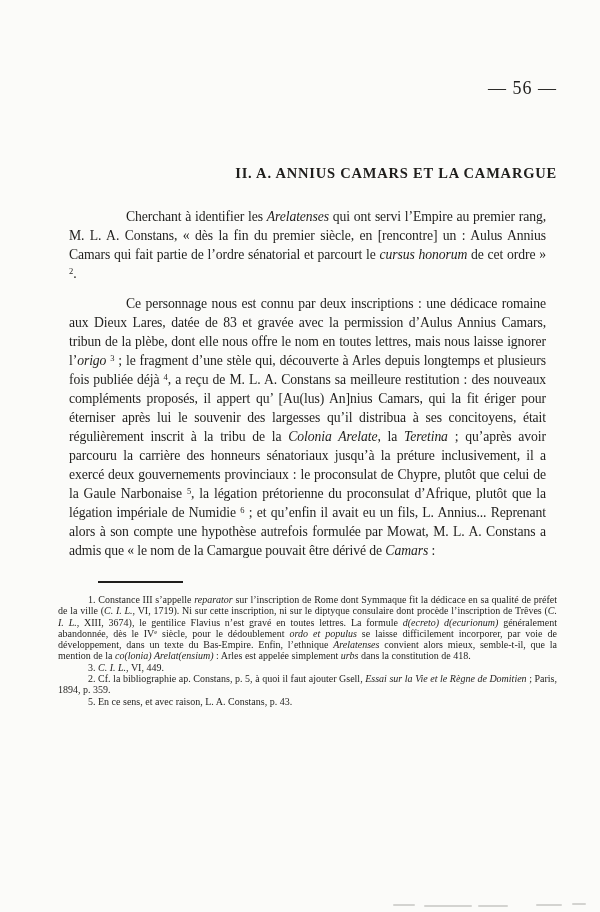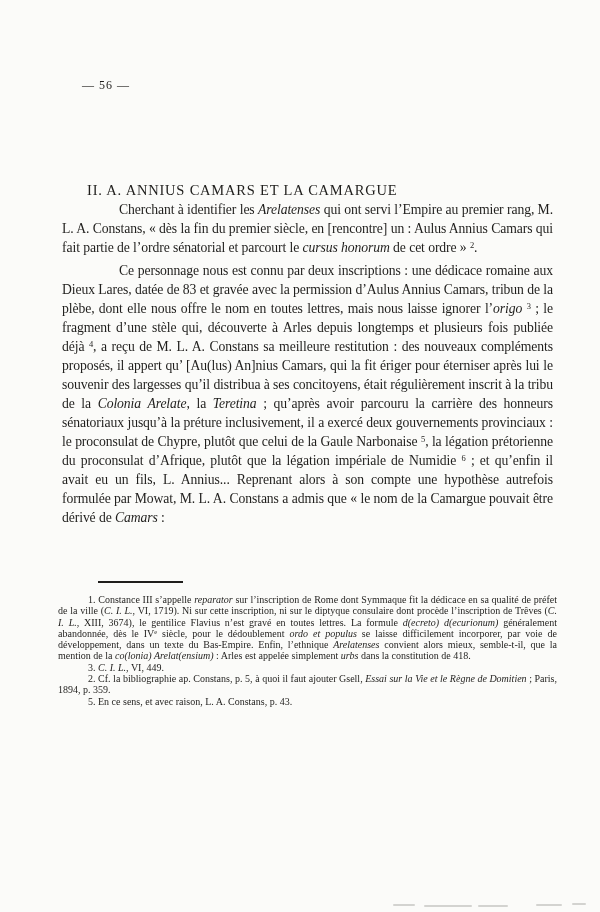--- a/index.html
+++ b/index.html
@@ -11,45 +11,45 @@
   .page {
     position: relative;
     width: 600px; height: 912px;
     background: #fbfbf9;
     color: #1f1e1c;
     overflow: hidden;
   }
   .pageno {
     position: absolute; top: 78px; left: 58px; width: 499px;
     padding-left: 24px; box-sizing: border-box;
-    text-align: left;
-    font-size: 12px; letter-spacing: 1px;
+    text-align: right;
+    font-size: 18px; letter-spacing: 1px;
   }
   .epigraph {
     position: absolute; top: 100px; left: 58px; width: 499px;
     padding-left: 20px; box-sizing: border-box;
     text-align: center;
     font-size: 14px; line-height: 19px;
   }
   .epigraph .line { font-style: italic; }
   .heading {
     position: absolute; top: 165px; left: 58px; width: 499px;
     padding-left: 12px; box-sizing: border-box;
-    margin: 17px;
-    text-align: left;
-    font-size: 14.5px; font-weight: normal; letter-spacing: 0.8px;
+    margin: 0;
+    text-align: right;
+    font-size: 14.5px; font-weight: bold; letter-spacing: 0.8px;
     white-space: nowrap;
   }
   .bodytext {
     position: absolute; top: 196px; left: 58px; width: 499px;
     font-size: 13.7px; line-height: 19px;
     letter-spacing: -0.1px;
     text-align: justify;
   }
-  .bodytext p { margin: 4px; text-indent: 57px; }
+  .bodytext p { margin: 11px; text-indent: 57px; }
   .fnrule {
     position: absolute; top: 581px; left: 98px;
     width: 85px; height: 2px;
     background: #1f1e1c;
   }
   .footnotes {
     position: absolute; top: 594px; left: 58px; width: 499px;
     font-size: 10px; line-height: 11.3px;
     text-align: justify;
   }

